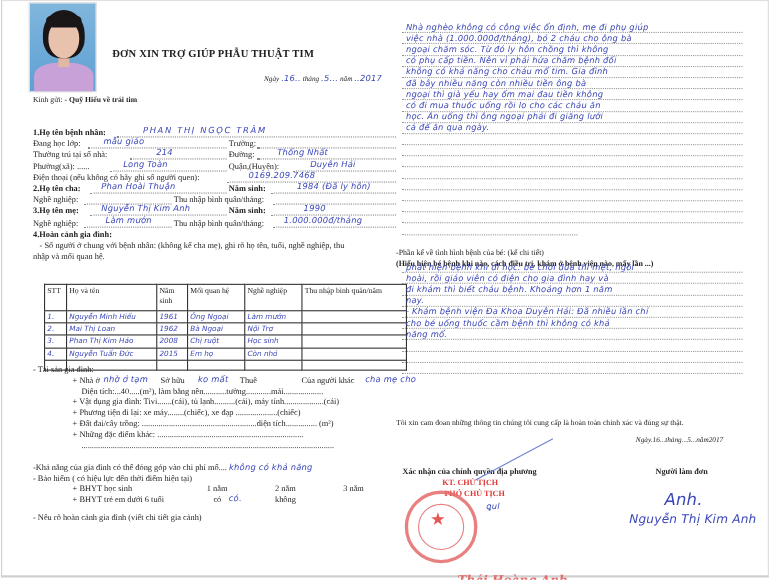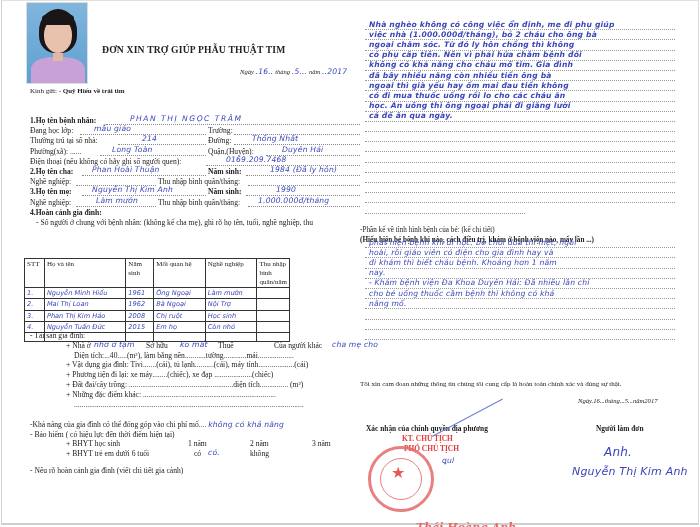--- a/index.html
+++ b/index.html
@@ -24,21 +24,21 @@
   .title { position: absolute; left: 80px; top: 44px; font-size: 9.6px; font-weight: bold; letter-spacing: 0.2px; }
   .date-top { position: absolute; left: 218px; top: 67px; font-style: italic; font-size: 6.6px; }
   .kinhgui { position: absolute; left: 8px; top: 87px; font-size: 7px; }
 
   .rows { position: absolute; left: 8px; top: 116px; width: 330px; }
   .row { height: 10.2px; white-space: nowrap; position: relative; }
   .row .lbl { display: inline-block; }
   .row .hwv { position: absolute; top: -2px; }
   .row .fill { position: absolute; top: 8px; height: 0; border-bottom: 1px dotted #888; }
 
-  table.family { position: absolute; left: 2px; top: 258px; width: 266px; border-collapse: collapse; font-size: 7px; }
+  table.family { position: absolute; left: 18px; top: 258px; width: 330px; border-collapse: collapse; font-size: 7px; }
   table.family th, table.family td { border: 1px solid #333; padding: 1px 2px; text-align: left; font-weight: normal; vertical-align: top; height: 9px; }
   table.family th { height: 24px; }
   table.family td.hwc { font-family: "DejaVu Sans", sans-serif; font-style: italic; color: #3a46b8; font-size: 6.6px; white-space: nowrap; overflow: hidden; }
 
   .assets { position: absolute; left: 8px; top: 331px; width: 335px; }
   .assets .line { height: 9.8px; white-space: nowrap; position: relative; }
   .ind1 { padding-left: 36px; }
   .ind2 { padding-left: 44px; }
 
   .bottom { position: absolute; left: 8px; top: 420px; width: 335px; }
@@ -55,21 +55,21 @@
   .confirm { position: absolute; left: 16px; top: 424px; font-weight: bold; font-size: 7.4px; }
   .signer { position: absolute; left: 246px; top: 424px; font-weight: bold; font-size: 7.4px; }
   .kt { position: absolute; left: 52px; top: 434px; color: #e13a3a; font-weight: bold; font-size: 7.4px; }
   .pct { position: absolute; left: 54px; top: 444px; color: #e13a3a; font-weight: bold; font-size: 7.4px; }
   .stamp { position: absolute; left: 18px; top: 446px; width: 66px; height: 66px; border: 3px solid #e46a6a; border-radius: 50%; opacity: 0.85; }
   .stamp .inner { position: absolute; left: 9px; top: 9px; width: 42px; height: 42px; border: 1px solid #e46a6a; border-radius: 50%; }
   .stamp .star { position: absolute; left: 20px; top: 16px; color: #e13a3a; font-size: 16px; line-height: 1; }
   .sig-line { position: absolute; left: 82px; top: 436px; width: 80px; height: 1px; background: #6b7fd6; transform: rotate(-28deg); transform-origin: left center; }
   .official { position: absolute; left: 66px; top: 521px; color: #e46a6a; font-style: italic; font-size: 11px; font-family: "DejaVu Serif", serif; font-weight: bold; }
   .official-sig { position: absolute; left: 92px; top: 456px; }
-  .appl-sig1 { position: absolute; left: 254px; top: 445px; font-size: 12px; }
+  .appl-sig1 { position: absolute; left: 254px; top: 445px; font-size: 15px; }
   .appl-sig2 { position: absolute; left: 222px; top: 465px; font-size: 11px; }
 </style>
 </head>
 <body>
 
 <div class="frame"></div>
 
 <div class="page left">
   <div class="photo">
     <div class="shirt"></div>
@@ -153,20 +153,21 @@
       <span class="hwv hw" style="left:66px;">Làm mướn</span>
       <span class="lbl" style="position:absolute; left:128px;">Thu nhập bình quân/tháng:</span>
       <span class="hwv hw" style="left:228px;">1.000.000đ/tháng</span>
       <span class="fill" style="left:46px; width:80px;"></span>
       <span class="fill" style="left:218px; width:112px;"></span>
     </div>
     <div class="row">
       <span class="lbl b">4.Hoàn cảnh gia đình:</span>
     </div>
     <div class="row" style="padding-left:6px;">- Số người ở chung với bệnh nhân: (không kể cha mẹ), ghi rõ họ tên, tuổi, nghề nghiệp, thu</div>
+    <div class="row">nhập và mối quan hệ.</div>
   </div>
 
   <table class="family">
     <thead>
       <tr>
         <th style="width:20px;">STT</th>
         <th style="width:82px;">Họ và tên</th>
         <th style="width:28px;">Năm sinh</th>
         <th style="width:52px;">Mối quan hệ</th>
         <th style="width:52px;">Nghề nghiệp</th>
@@ -252,21 +253,21 @@
       <span>+ BHYT trẻ em dưới 6 tuổi</span>
       <span style="position:absolute; left:164px;">có</span>
       <span class="hw" style="position:absolute; left:178px; top:-1px;">có.</span>
       <span style="position:absolute; left:220px;">không</span>
     </div>
     <div class="line" style="margin-top:8px;">- Nêu rõ hoàn cảnh gia đình (viết chi tiết gia cảnh)</div>
   </div>
 </div>
 
 <div class="page right">
-  <div class="ruled" style="top:20px;font-weight:bold;">
+  <div class="ruled" style="top:20px;">
     <div class="rl">
         <span class="hw">Nhà nghèo không có công việc ổn định, mẹ đi phụ giúp</span>
       </div>
     <div class="rl">
         <span class="hw">việc nhà (1.000.000đ/tháng), bỏ 2 cháu cho ông bà</span>
       </div>
     <div class="rl">
         <span class="hw">ngoại chăm sóc. Từ đó ly hôn chồng thì không</span>
       </div>
     <div class="rl">

